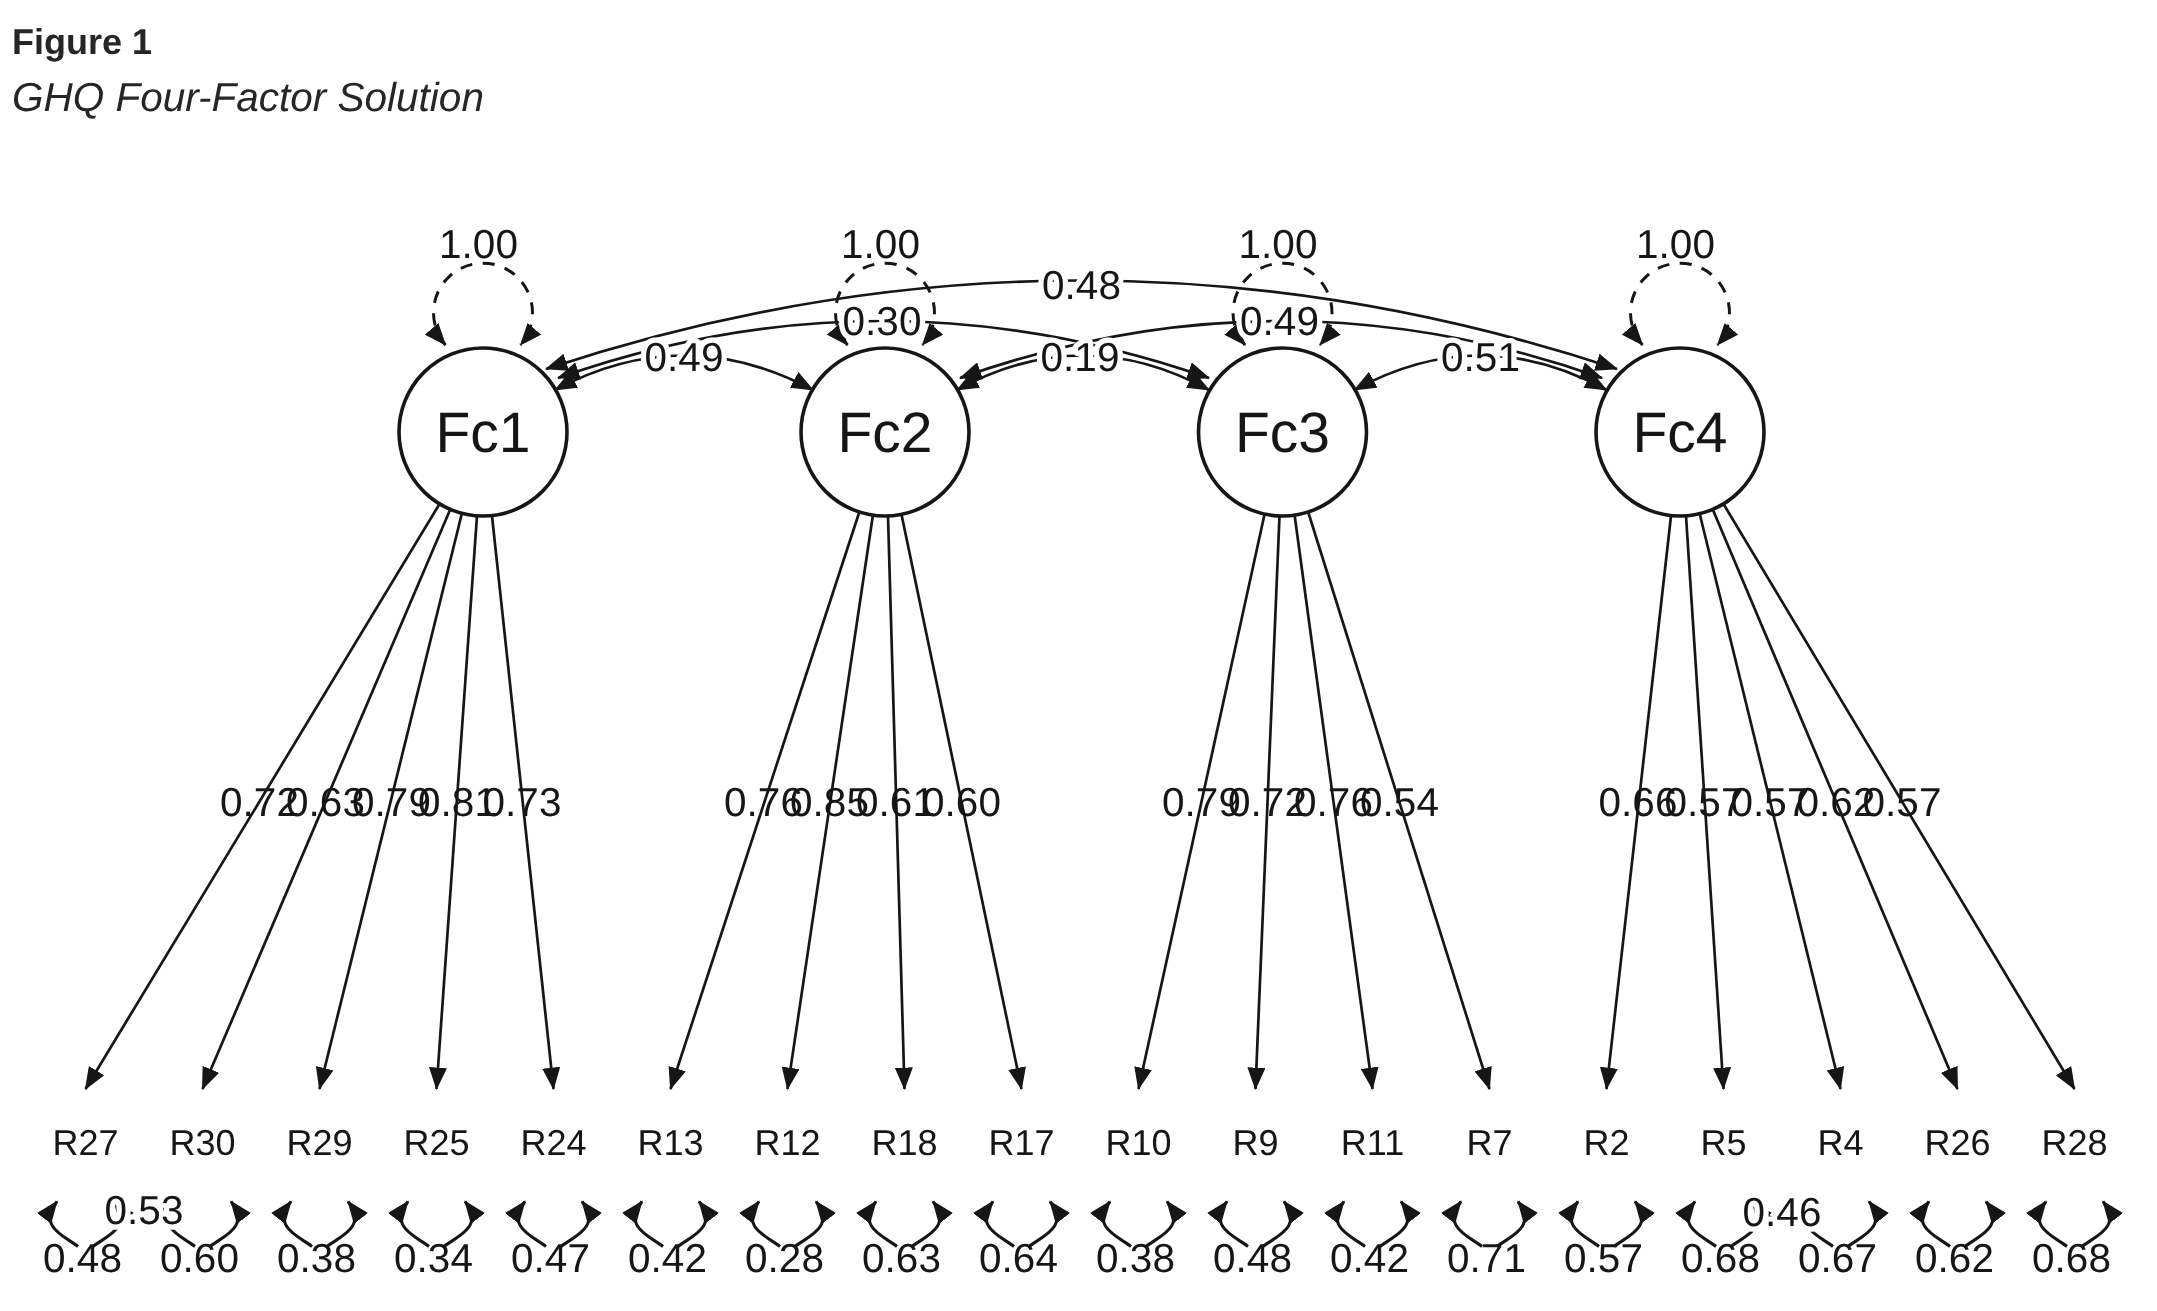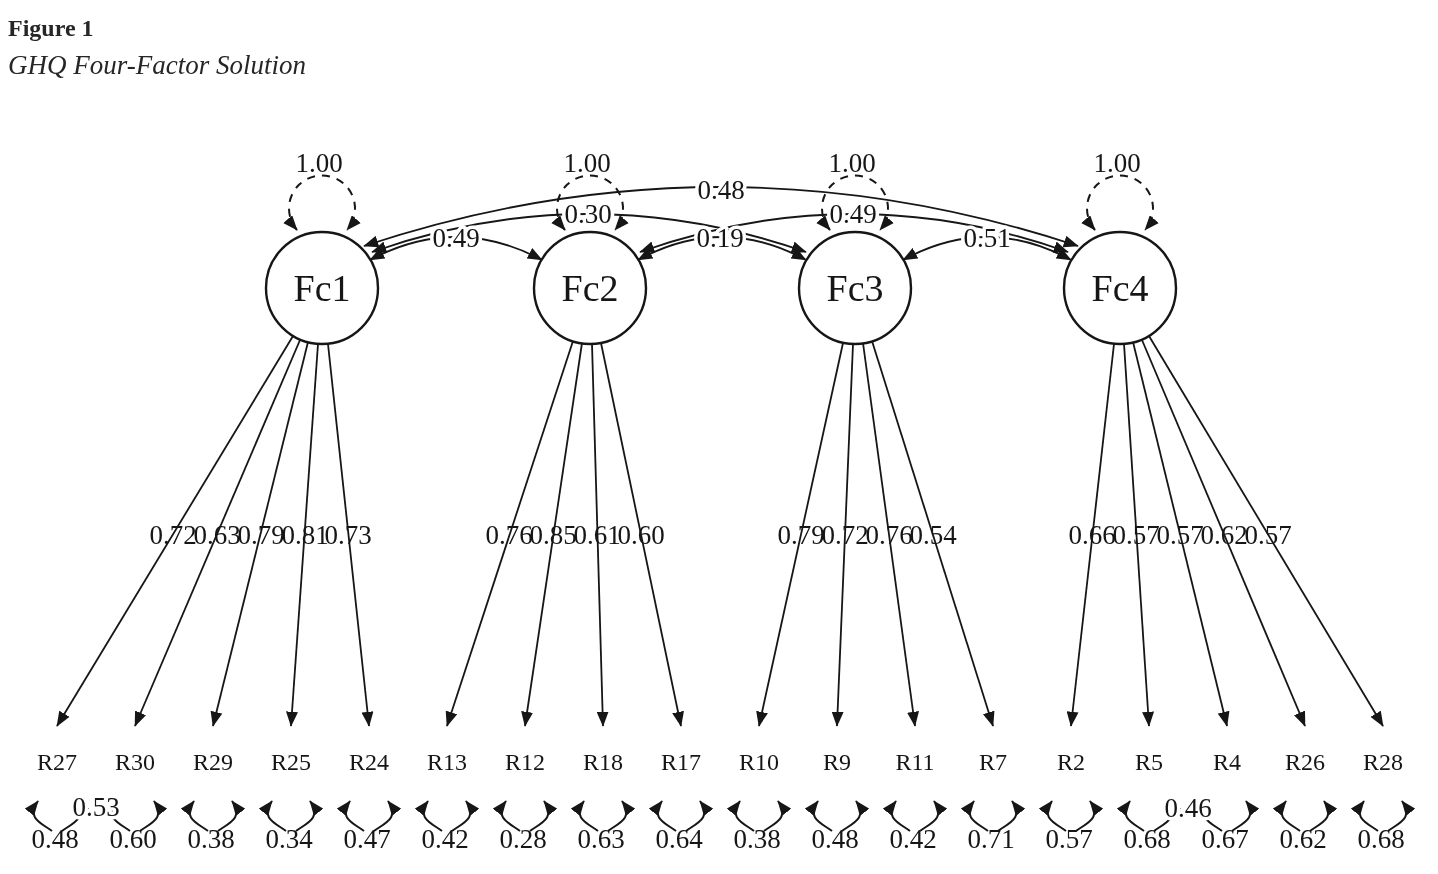--- a/index.html
+++ b/index.html
@@ -1,17 +1,17 @@
 <!DOCTYPE html>
 <html><head>
 <meta charset="utf-8">
 <style>
   html,body{margin:0;padding:0;background:#ffffff;}
   .page{position:relative;width:1438px;height:874px;background:#fff;overflow:hidden;
-        font-family:Liberation Serif, serif;}
+        font-family:Liberation Sans, sans-serif;}
   svg{position:absolute;left:0;top:0;}
   text{fill:#161616;}
   .fig-label{font-size:24px;font-weight:bold;fill:#262626;}
   .fig-title{font-size:27px;font-style:italic;fill:#262626;}
   .factor-name{font-size:38px;}
   .num{font-size:27px;}
   .box-label{font-size:24px;}
   .mid{text-anchor:middle;}
   .halo{paint-order:stroke;stroke:#ffffff;stroke-width:7px;stroke-linejoin:round;}
   .shape{fill:none;stroke:#161616;}

